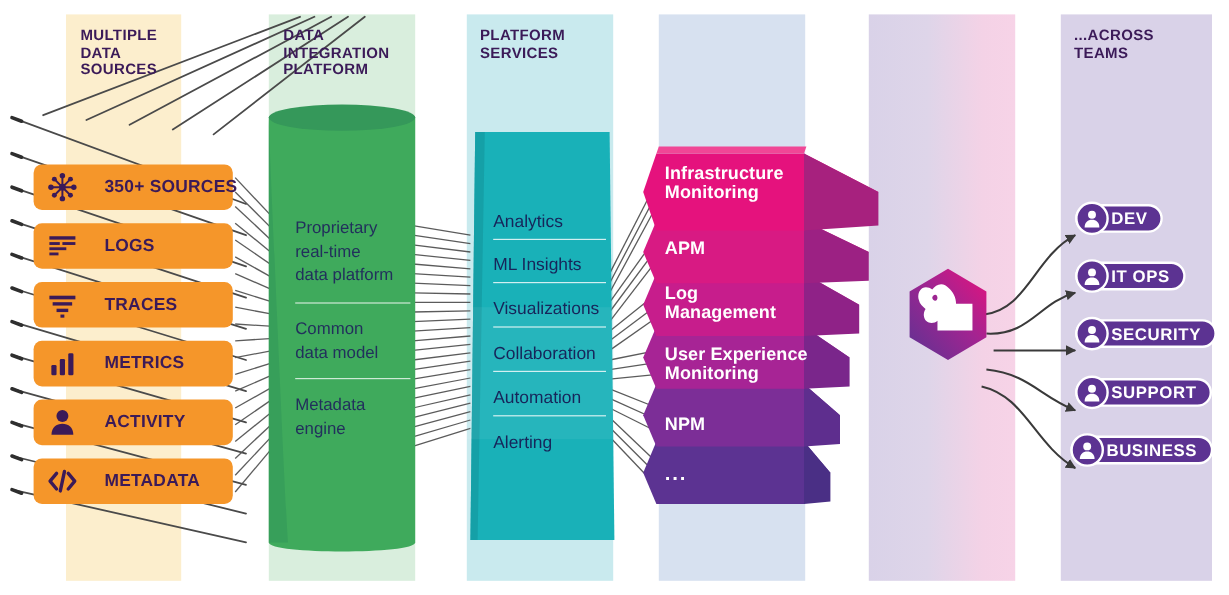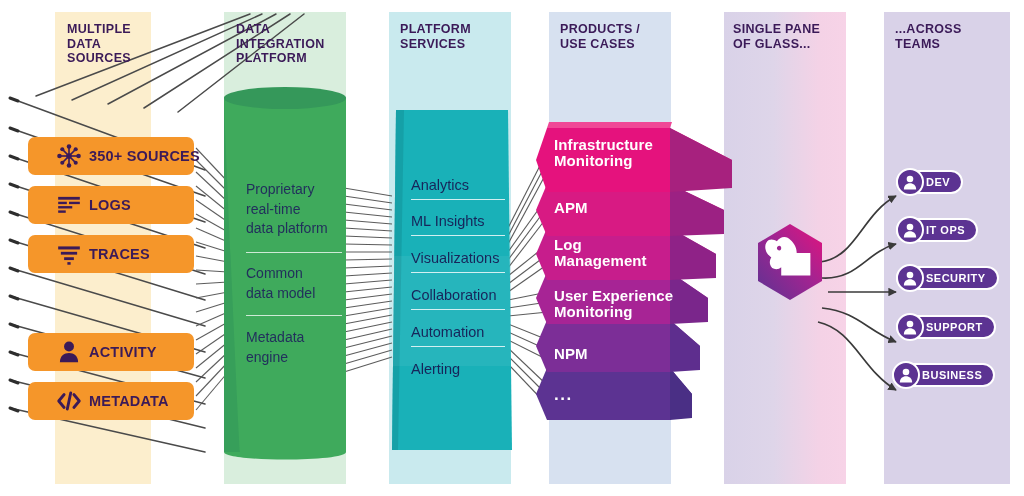--- a/index.html
+++ b/index.html
@@ -34,21 +34,21 @@
   .col-title.t5 { left: 733px; width: 116px; }
   .col-title.t6 { left: 895px; width: 112px; }
 
   
   .svg-layer { position: absolute; left: 0; top: 0; width: 1024px; height: 496px; pointer-events: none; }
 
   
   .chip {
     position: absolute; left: 28px; width: 166px; height: 38px;
     background: #f5962a; border-radius: 7px;
-    display: flex; align-items: center; gap: 7px; padding-left: 28px;
+    display: flex; align-items: center; gap: 22px; padding-left: 11px;
   }
   .chip-label {
     font-size: 14.5px; font-weight: bold; color: #3b1a58; letter-spacing: .2px;
     text-transform: uppercase; white-space: nowrap;
   }
   .chip-ico { width: 26px; height: 26px; flex: none; display:block; }
 
   
   .pillar-txt {
     position: absolute; color: #22305c; font-size: 14px; line-height: 19.5px;
@@ -73,21 +73,21 @@
   
   .team {
     position: absolute; height: 28px; display: flex; align-items: center;
   }
   .team-pill {
     height: 24px; background: #5c3392; border-radius: 12px;
     display: flex; align-items: center; padding: 0 11px 0 28px;
     border: 2px solid #ffffff;
   }
   .team-label {
-    font-size: 11px; font-weight: bold; color: #ffffff; letter-spacing: .5px;
+    font-size: 14px; font-weight: bold; color: #ffffff; letter-spacing: .5px;
     white-space: nowrap;
   }
   .team-avatar {
     position: absolute; left: 0; top: 0; width: 28px; height: 28px;
     border-radius: 50%; background: #5c3392; border: 2px solid #ffffff;
     display: flex; align-items: center; justify-content: center;
   }
 </style>
 </head>
 <body>
@@ -229,24 +229,20 @@
   </svg>
 
   <div class="col-title t1">MULTIPLE
 DATA
 SOURCES</div>
   <div class="col-title t2">DATA
 INTEGRATION
 PLATFORM</div>
   <div class="col-title t3">PLATFORM
 SERVICES</div>
-  <div class="col-title t4">PRODUCTS /
-USE CASES</div>
-  <div class="col-title t5">SINGLE PANE
-OF GLASS...</div>
   <div class="col-title t6">...ACROSS
 TEAMS</div>
 
   <div class="chip" style="top:137px">
     <svg class="chip-ico" viewBox="0 0 24 24">
       <g fill="#3b1a58">
         <circle cx="12" cy="12" r="2.6"></circle>
         <circle cx="12" cy="3.2" r="2.1"></circle>
           <circle cx="12" cy="20.8" r="2.1"></circle>
         <circle cx="3.2" cy="12" r="2.1"></circle>
@@ -288,20 +284,30 @@
       <g fill="#3b1a58">
         <rect x="2" y="5" width="20" height="2.8"></rect>
         <rect x="4.5" y="10" width="15" height="2.6"></rect>
         <rect x="7.5" y="15" width="9" height="2.6"></rect>
         <rect x="10.5" y="19.5" width="3" height="2.4"></rect>
       </g>
     </svg>
     <span class="chip-label">TRACES</span>
   </div>
 
+  <div class="chip" style="top:284px">
+    <svg class="chip-ico" viewBox="0 0 24 24">
+      <g fill="#3b1a58">
+        <rect x="3.5" y="13" width="4" height="8" rx="1"></rect>
+        <rect x="10" y="8.5" width="4" height="12.5" rx="1"></rect>
+        <rect x="16.5" y="4" width="4" height="17" rx="1"></rect>
+      </g>
+    </svg>
+    <span class="chip-label">METRICS</span>
+  </div>
 
   <div class="chip" style="top:333px">
     <svg class="chip-ico" viewBox="0 0 24 24">
       <g fill="#3b1a58">
         <circle cx="12" cy="7" r="4.6"></circle>
         <path d="M3.6 21.5 C3.6 15.8 7.4 13 12 13 C16.6 13 20.4 15.8 20.4 21.5 Z"></path>
       </g>
     </svg>
     <span class="chip-label">ACTIVITY</span>
   </div>

